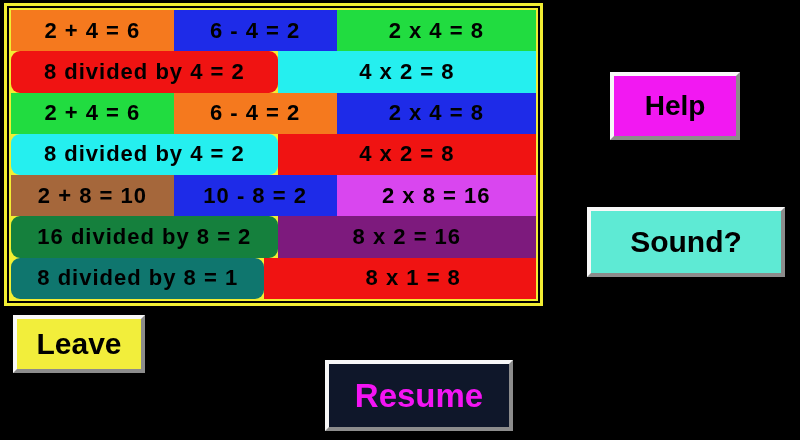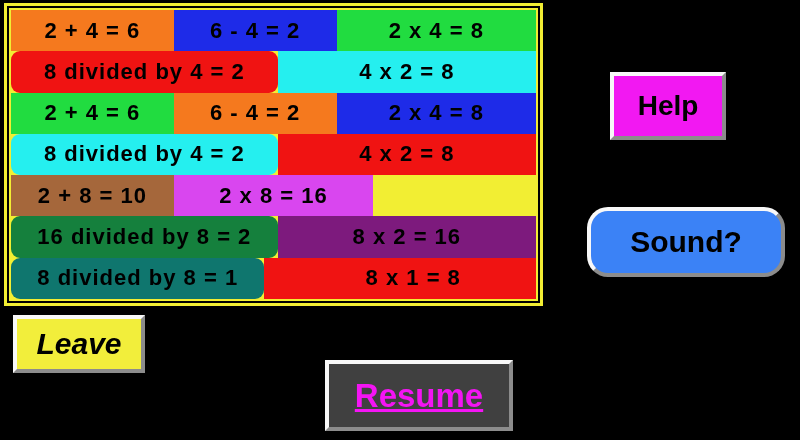--- a/index.html
+++ b/index.html
@@ -48,23 +48,23 @@
     border-color:#F8F8F8 #8C8C8C #8C8C8C #F8F8F8;
     font-family:"Liberation Sans", sans-serif;
     font-weight:700;
     color:#000000;
     display:flex;
     align-items:center;
     justify-content:center;
     padding:0;
     cursor:pointer;
   }
-  .help-btn{left:610px;top:72px;width:116px;height:68px;font-size:28px;}
+  .help-btn{left:610px;top:72px;width:130px;height:68px;font-size:28px;}
   .sound-btn{left:587px;top:207px;width:198px;height:70px;font-size:30px;}
-  .leave-btn{left:13px;top:315px;width:132px;height:58px;font-size:30px;font-style:italic;}
+  .leave-btn{left:13px;top:315px;width:132px;height:58px;font-size:30px;}
   .resume-btn{left:325px;top:360px;width:188px;height:71px;font-size:33px;}
 </style>
 </head>
 <body>
 
 <div class="panel">
   <div class="panel-black">
 
     <div class="row">
       <div class="cell c3a" style="background-color: rgb(245, 121, 30);">2 + 4 = 6</div>
@@ -83,33 +83,34 @@
       <div class="cell c3c" style="background-color: rgb(30, 43, 232);">2 x 4 = 8</div>
     </div>
 
     <div class="row">
       <div class="cell c2a" style="background-color: rgb(37, 239, 239);">8 divided by 4 = 2</div>
       <div class="cell c2b" style="background-color: rgb(240, 19, 18);">4 x 2 = 8</div>
     </div>
 
     <div class="row">
       <div class="cell c3a" style="background-color: rgb(165, 103, 59);">2 + 8 = 10</div>
+      <div class="cell c3b" style="background-color: rgb(30, 43, 232);">10 - 8 = 2</div>
       <div class="cell c3c" style="background-color: #d946ef;">2 x 8 = 16</div>
     </div>
 
     <div class="row">
       <div class="cell c2a" style="background-color: #15803d;">16 divided by 8 = 2</div>
       <div class="cell c2b" style="background-color: rgb(125, 26, 125);">8 x 2 = 16</div>
     </div>
 
 
     <div class="row">
       <div class="cell c2a" style="background-color: #0f766e;">8 divided by 8 = 1</div>
       <div class="cell c2b" style="background-color: rgb(240, 19, 18); padding-left: 26px;">8 x 1 = 8</div>
     </div>
 
   </div>
 </div>
 
 <button class="btn help-btn" style="background-color: rgb(242, 24, 242); color: rgb(0, 0, 0);">Help</button>
-<button class="btn sound-btn" style="background-color: #3b82f6; color: rgb(0, 0, 0); border-radius: 21px;">Sound?</button>
+<button class="btn sound-btn" style="background-color: #5eead4; color: rgb(0, 0, 0);">Sound?</button>
 <button class="btn leave-btn" style="background-color: rgb(242, 238, 59); color: rgb(0, 0, 0);">Leave</button>
-<button class="btn resume-btn" style="background-color: #404040; color: rgb(244, 20, 244); text-decoration: underline;">Resume</button>
+<button class="btn resume-btn" style="background-color: #0f172a; color: rgb(244, 20, 244);">Resume</button>
 
 </body></html>

